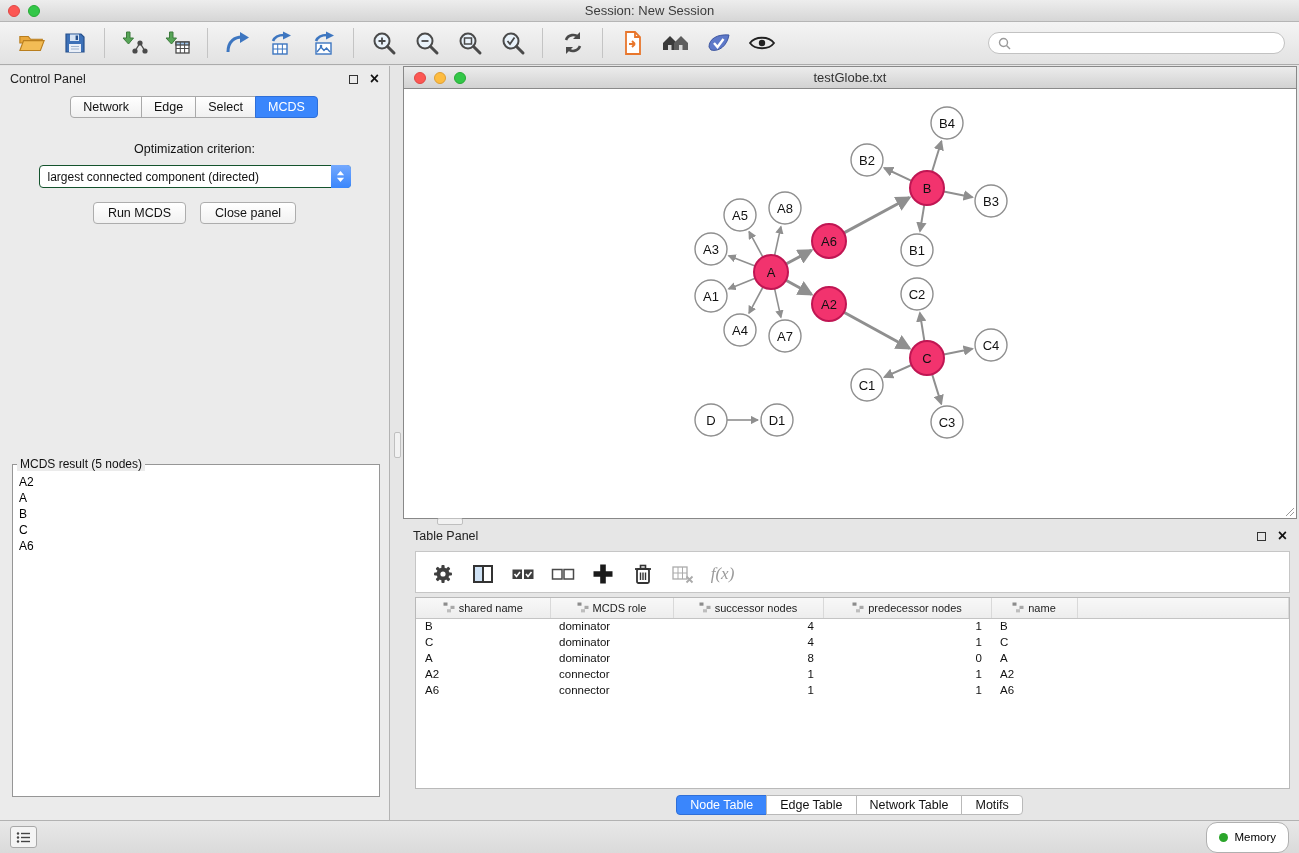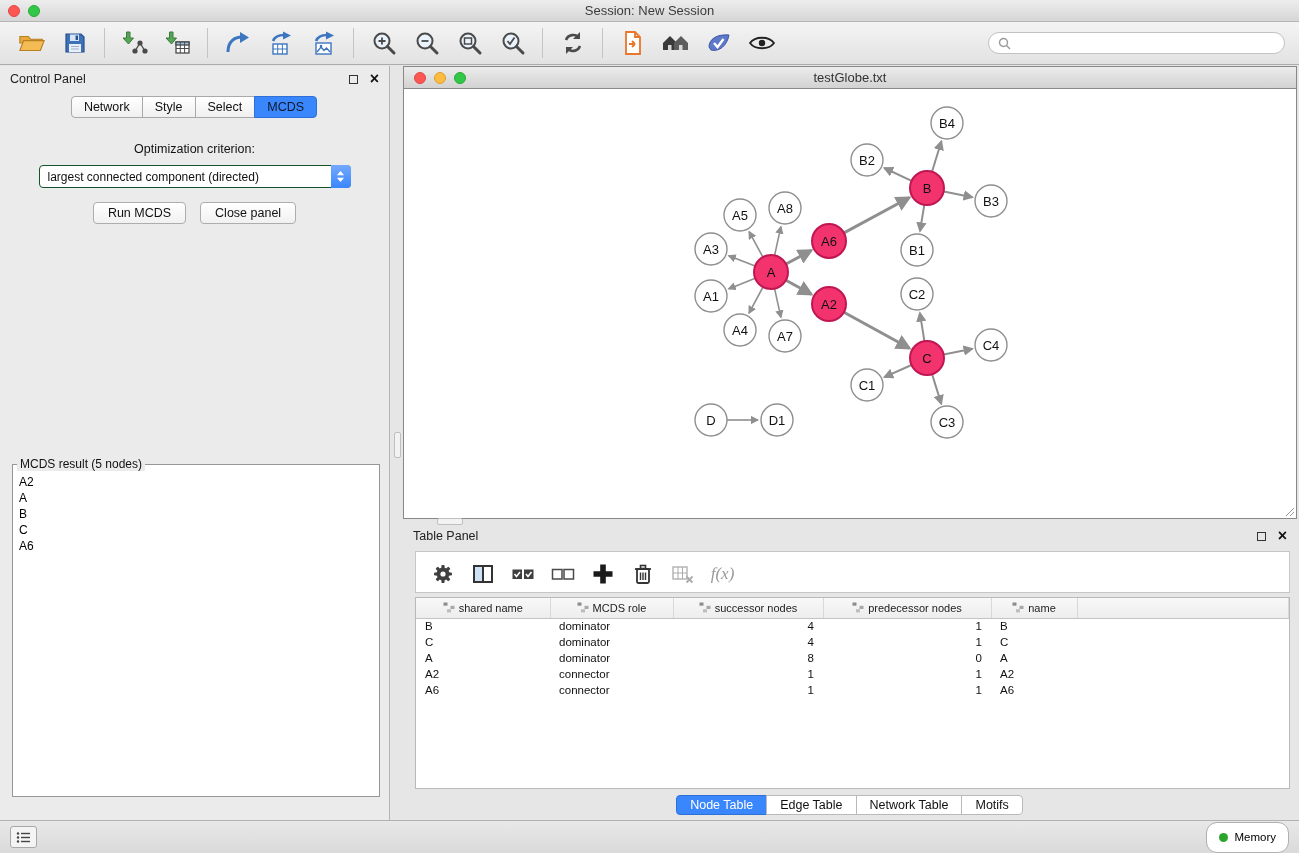--- a/index.html
+++ b/index.html
@@ -37,21 +37,21 @@
   .panel-header { height:26px; display:flex; align-items:center; padding:0 10px;
     font-size:12.5px; color:#222; }
   .ph-icons { margin-left:auto; display:flex; gap:12px; align-items:center; }
   .float-ico { width:9px; height:9px; border:1.5px solid #333; display:inline-block; }
   .close-ico { font-weight:bold; font-size:16px; line-height:12px; color:#111; }
   .cp-tabs { display:flex; justify-content:center; margin-top:4px; }
   .cp-tab { background:linear-gradient(#ffffff,#f0f0f0); border:1px solid #a9a9a9;
     padding:3px 12px; font-size:12.5px; margin-left:-1px; color:#111; }
   .cp-tab:first-child { border-radius:4px 0 0 4px; }
   .cp-tab:last-child { border-radius:0 4px 4px 0; }
-  .cp-tab.active { background:#3A86FC; border-color:#2f6fd8; color:#0f172a; }
+  .cp-tab.active { background:#3A86FC; border-color:#2f6fd8; color:#ffffff; }
   .opt-label { text-align:center; margin-top:24px; font-size:12.5px; }
   .dropdown { margin:9px auto 0; width:312px; height:23px; background:#fff;
     border:1px solid #14532d; border-radius:4px; display:flex; align-items:center;
     position:relative; font-size:12px; padding-left:8px; }
   .dd-stepper { position:absolute; right:-1px; top:-1px; bottom:-1px; width:20px;
     background:linear-gradient(#74A9FE,#3A86FC); border-radius:0 4px 4px 0;
     display:flex; align-items:center; justify-content:center; }
   .cp-buttons { display:flex; justify-content:center; gap:14px; margin-top:14px; }
   .mac-btn { background:linear-gradient(#ffffff,#f1f1f1); border:1px solid #adadad;
     border-radius:4px; font-size:12.5px; padding:3px 14px; color:#111; font-family:inherit; }
@@ -272,21 +272,21 @@
     <aside class="control-panel">
       <div class="panel-header">
         <span>Control Panel</span>
         <span class="ph-icons">
           <span class="float-ico"></span>
           <span class="close-ico">×</span>
         </span>
       </div>
       <div class="cp-tabs">
           <div class="cp-tab">Network</div>
-          <div class="cp-tab">Style</div>
+          <div class="cp-tab">Edge</div>
           <div class="cp-tab">Select</div>
           <div class="cp-tab active">MCDS</div>
         </div>
       <div class="opt-label">Optimization criterion:</div>
       <div class="dropdown">
         <span>largest connected component (directed)</span>
         <span class="dd-stepper">
           <svg width="9" height="13" viewBox="0 0 10 14">
             <path d="M5 1 L9 5.5 H1 z" fill="#fff"></path>
             <path d="M5 13 L1 8.5 H9 z" fill="#fff"></path>

